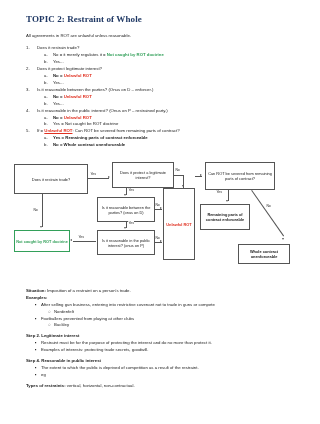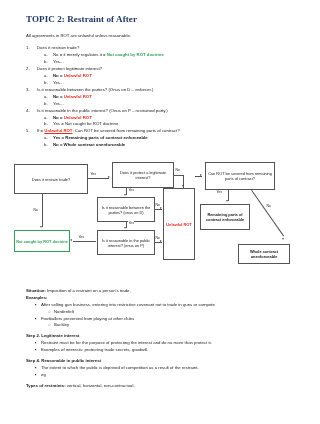--- a/index.html
+++ b/index.html
@@ -64,21 +64,21 @@
   .bulmark{width:6px;flex:0 0 6px;}
   .bul2{display:flex;margin-left:22px;}
   .bul2mark{width:6px;flex:0 0 6px;}
   .hdr{font-weight:bold;}
 </style>
 </head>
 <body>
 
 <div class="page">
 
-  <div class="title">TOPIC 2: Restraint of After</div>
+  <div class="title">TOPIC 2: Restraint of Whole</div>
 
   <div class="intro">All agreements in ROT are unlawful unless reasonable.</div>
 
   <div class="olist" id="olist">
       <div class="li">
         <span class="num">1.</span>
         <span class="litext">Does it restrain trade?</span>
       </div>
       <div class="sub">
         <span class="subnum">a.</span>

